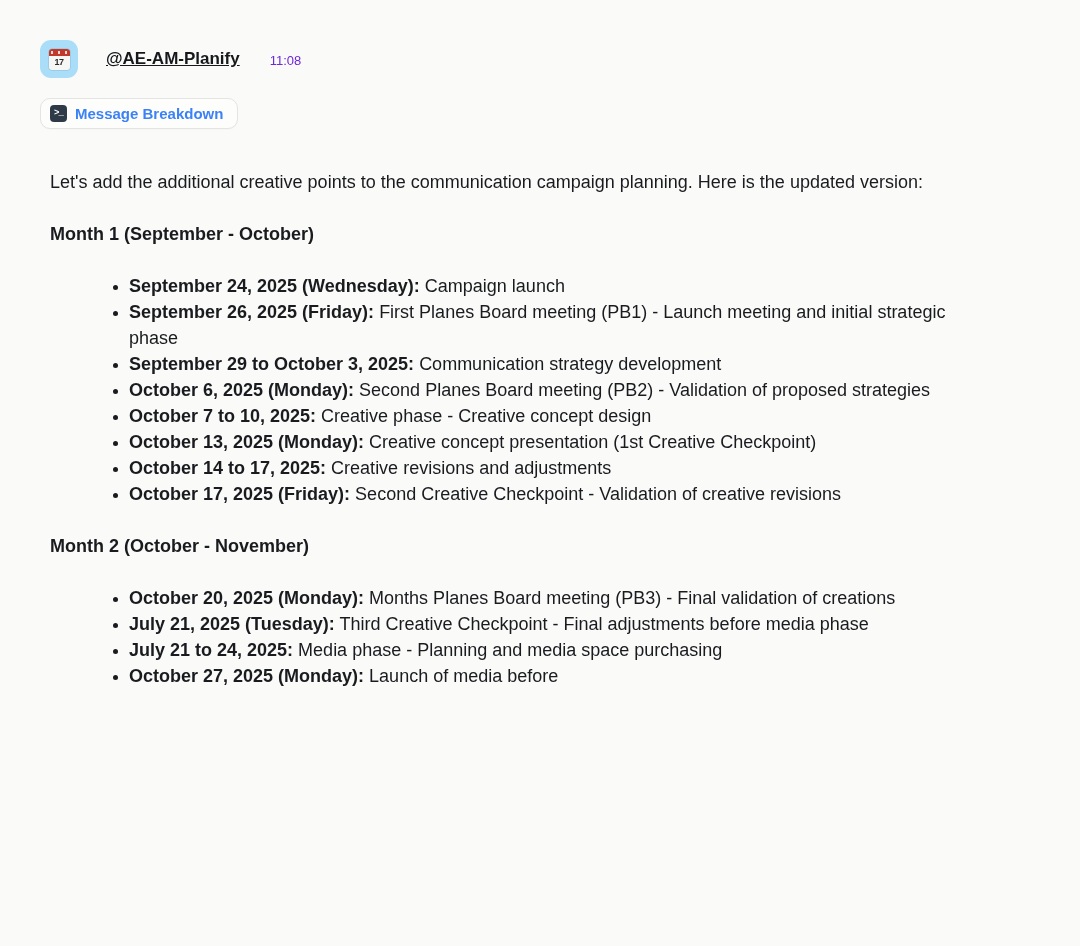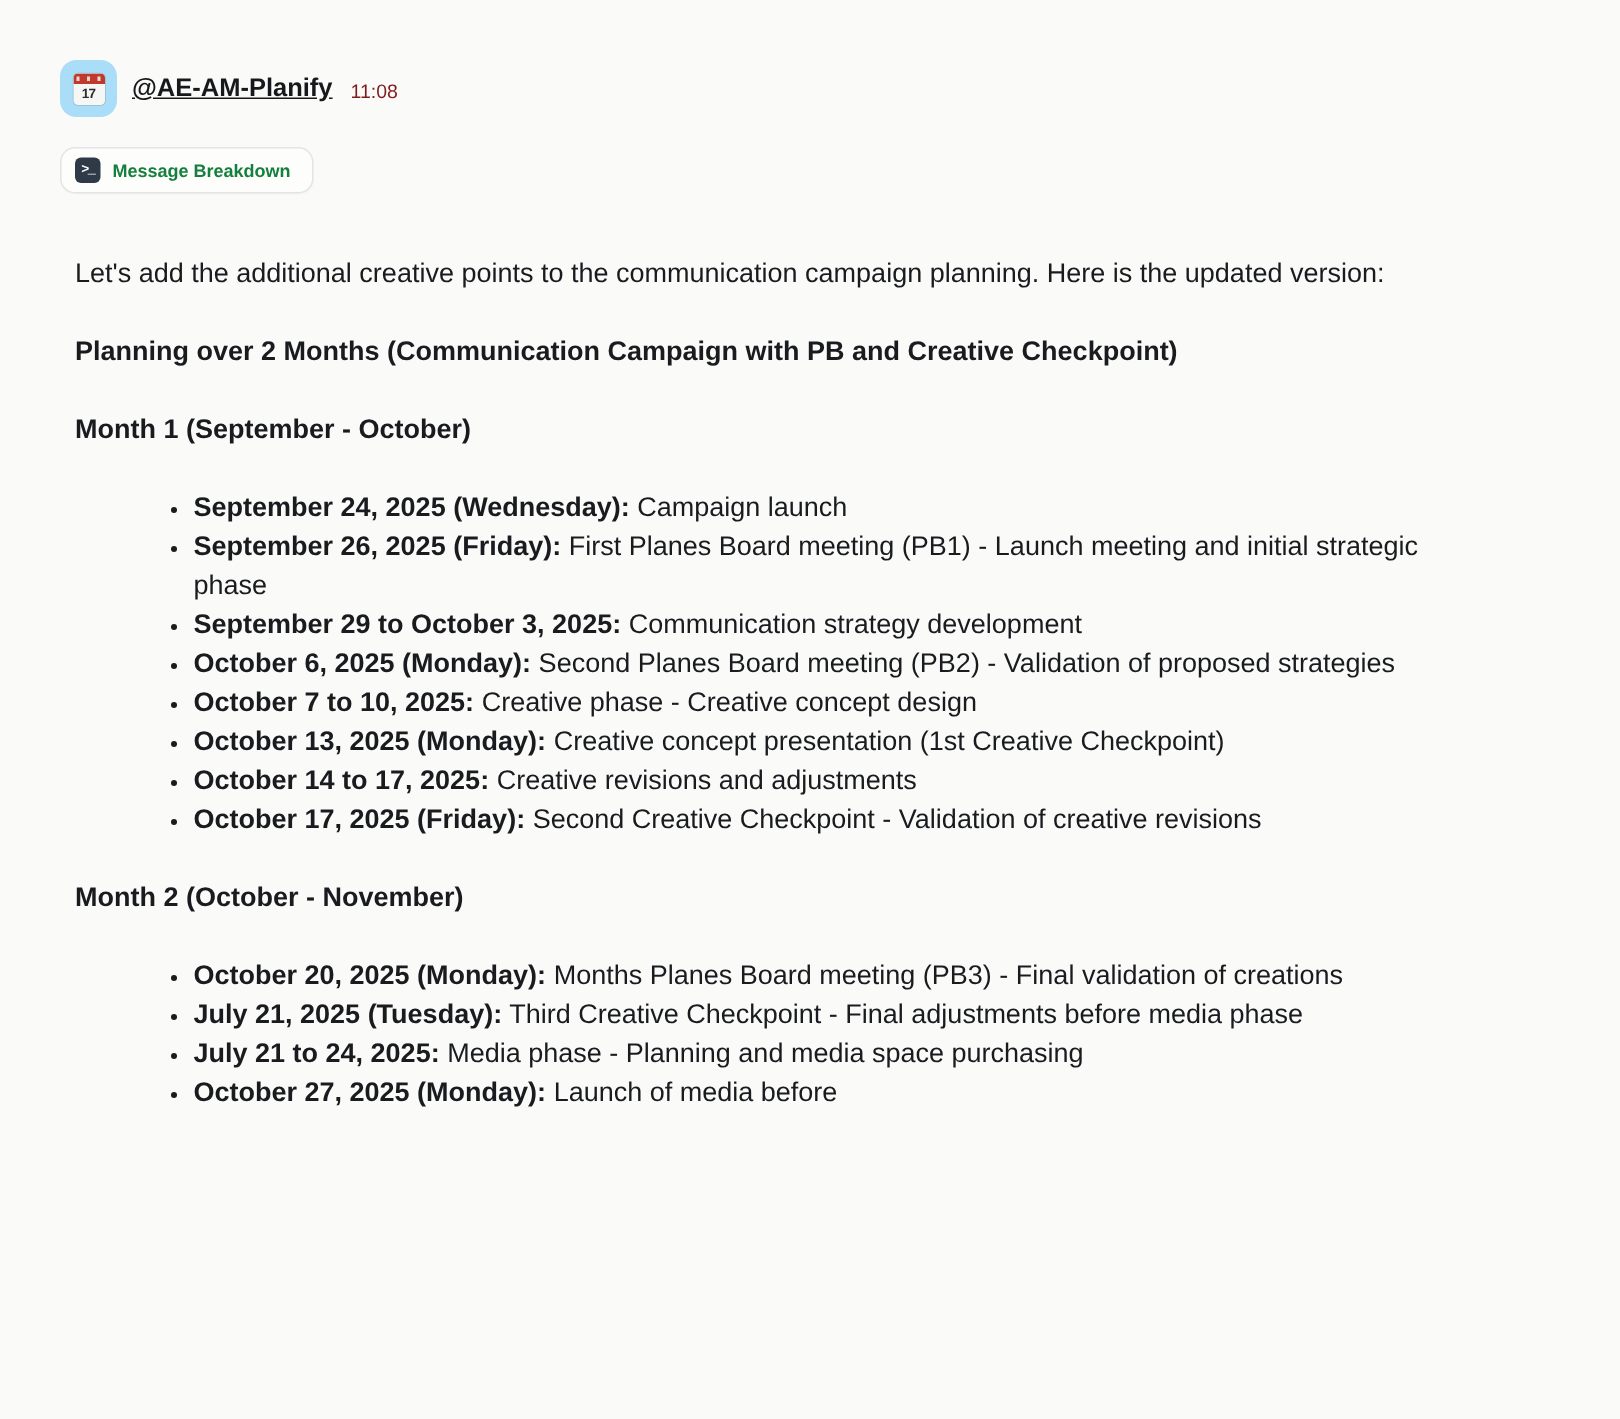--- a/index.html
+++ b/index.html
@@ -8,21 +8,21 @@
     height: 946px;
     background: #fafaf9;
     font-family: "Liberation Sans", sans-serif;
     color: #191b1f;
     overflow: hidden;
   }
   
   .header {
     display: flex;
     align-items: center;
-    gap: 10px;
+    gap: 28px;
     padding: 40px 40px 0 40px;
   }
   .avatar {
     width: 38px;
     height: 38px;
     border-radius: 11px;
     background: #a9ddf8;
     display: flex;
     align-items: center;
     justify-content: center;
@@ -59,21 +59,21 @@
   }
   .username {
     font-size: 17px;
     font-weight: bold;
     color: #16181b;
     cursor: pointer;
     text-decoration: underline;
   }
   .timestamp {
     font-size: 13px;
-    color: #7f1d1d;
+    color: #6d28d9;
     margin-left: 2px;
     padding-top: 2px;
   }
   
   .breakdown-row { padding: 20px 40px 0 40px; }
   .breakdown-btn {
     display: inline-flex;
     align-items: center;
     gap: 8px;
     background: #fdfdfc;
@@ -92,23 +92,23 @@
     font-family: "Liberation Mono", monospace;
     font-size: 9px;
     font-weight: bold;
     display: flex;
     align-items: center;
     justify-content: center;
     letter-spacing: -1px;
     padding-bottom: 1px;
   }
   .breakdown-label {
-    font-size: 12px;
-    font-weight: bold;
-    color: #15803d;
+    font-size: 15px;
+    font-weight: bold;
+    color: #3b82f6;
   }
   
   .msg {
     padding: 40px 50px 0 50px;
     max-width: 1040px;
     font-size: 18px;
     line-height: 26px;
   }
   .msg p { margin: 0 0 26px 0; max-width: 932px; }
   .msg .title, .msg .section-heading {
@@ -147,21 +147,20 @@
 <div class="breakdown-row">
   <div class="breakdown-btn">
     <span class="term-icon">&gt;_</span>
     <span class="breakdown-label">Message Breakdown</span>
   </div>
 </div>
 
 <div class="msg">
   <p>Let's add the additional creative points to the communication campaign planning. Here is the updated version:</p>
 
-  <p class="title">Planning over 2 Months (Communication Campaign with PB and Creative Checkpoint)</p>
 
   <p class="section-heading">Month 1 (September - October)</p>
 
   <ul>
     <li>
       <strong>September 24, 2025 (Wednesday):</strong>
       <span>Campaign launch</span>
     </li>
     <li>
       <strong>September 26, 2025 (Friday):</strong>

